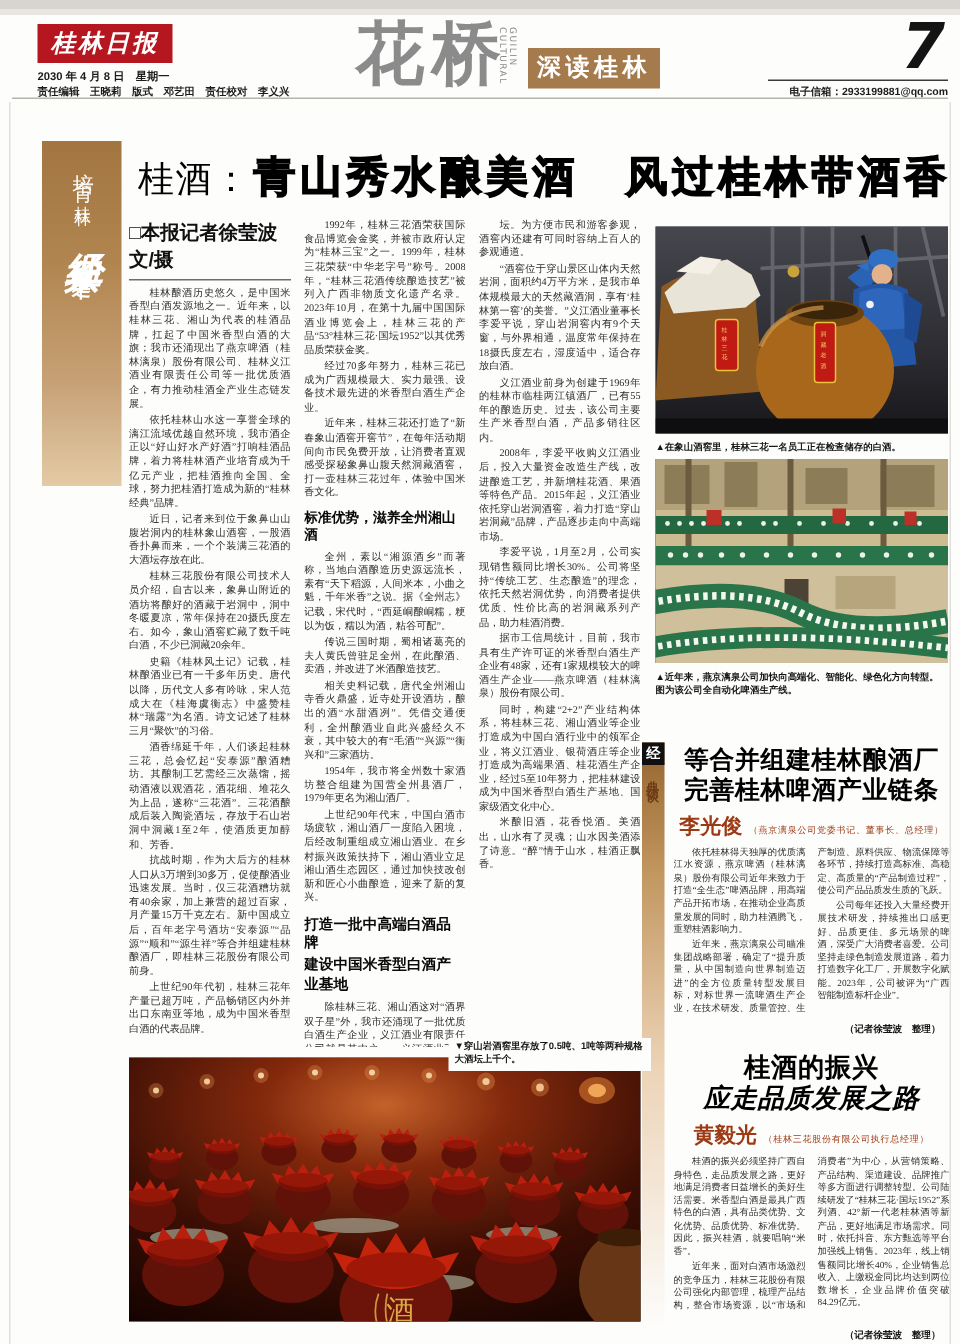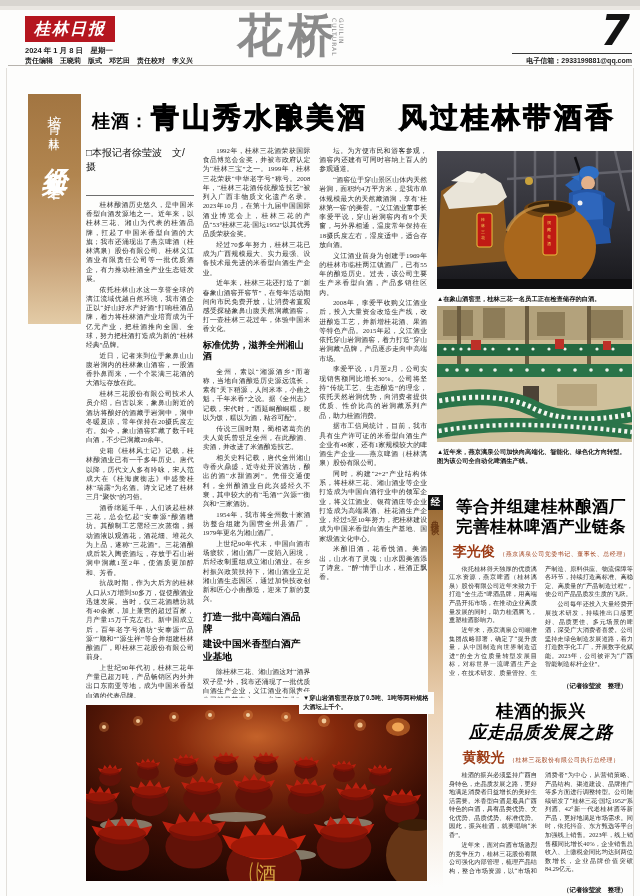--- a/index.html
+++ b/index.html
@@ -35,29 +35,29 @@
     background:linear-gradient(180deg,#a27541,#b1854f 35%,#c7a176 70%,#e3cba6);
     display:flex;justify-content:center;}
   .series-inner{writing-mode:vertical-rl;text-orientation:upright;color:#fff;margin-top:10px;}
   .series-top{font-size:14px;font-family:"Liberation Serif",serif;letter-spacing:4px;}
   .series-mid{font-size:11px;font-family:"Liberation Serif",serif;letter-spacing:1px;}
   .series-big{font-size:25px;font-weight:bold;font-style:italic;font-family:"Liberation Serif",serif;letter-spacing:1px;}
   .series-bot{font-size:12.5px;font-weight:bold;font-family:"Liberation Serif",serif;letter-spacing:2px;}
 
   
   .headline{left:92px;top:93px;width:545px;display:flex;align-items:baseline;white-space:nowrap;}
-  .hl-prefix{font-family:"Liberation Serif",serif;font-weight:bold;font-size:18px;color:#000;letter-spacing:1px;}
+  .hl-prefix{font-family:"Liberation Serif",serif;font-weight:normal;font-size:24px;color:#000;letter-spacing:1px;}
   .hl-main{font-family:"DejaVu Sans",sans-serif;font-weight:900;font-size:28px;color:#000;
     letter-spacing:3px;-webkit-text-stroke:0.9px #000;margin-left:2px;}
 
   
   .cols{left:86px;top:140px;width:341px;height:552px;display:flex;gap:9px;}
   .col{width:108px;overflow:hidden;}
-  .byline{font-size:10px;font-weight:normal;color:#111;border-bottom:1px solid #6e6e6e;
-    padding-bottom:21px;margin-bottom:4px;}
+  .byline{font-size:13px;font-weight:bold;color:#111;border-bottom:1px solid #6e6e6e;
+    padding-bottom:4px;margin-bottom:4px;}
   .para{font-family:"Liberation Serif",serif;font-size:6.8px;line-height:1.36;color:#2d2d2d;
     text-align:justify;text-indent:2em;margin:0 0 1.5px;}
   .subhead{font-size:9.2px;font-weight:bold;color:#090909;margin:6px 0 4px;line-height:1.25;}
   .subhead2{font-size:9.8px;font-weight:bold;color:#090909;margin:7px 0 4px;line-height:1.3;}
 
   
   .photo{background:#222;}
   .photo1{left:437px;top:145px;width:195px;height:138px;}
   .photo2{left:437px;top:300px;width:195px;height:136px;}
   .cap{left:437px;width:195px;font-size:6.3px;font-weight:bold;color:#161616;line-height:1.5;}
@@ -94,24 +94,25 @@
 </head>
 <body>
 
 <div class="page">
   <div class="abs edge-top"></div>
   <div class="abs edge-bottom"></div>
   <div class="abs edge-left"></div>
   <div class="abs edge-right"></div>
 
   <div class="abs masthead">桂林日报</div>
-  <div class="abs dateline">2024 年 1 月 8 日　星期一</div>
+  <div class="abs dateline">2030 年 4 月 8 日　星期一</div>
   <div class="abs staffline">责任编辑　王晓莉　版式　邓艺田　责任校对　李义兴</div>
   <div class="abs huaqiao">花桥</div>
   <div class="abs gc-vert">GUILIN CULTURAL</div>
+  <div class="abs badge">深读桂林</div>
   <div class="abs pagenum">7</div>
   <div class="abs email">电子信箱：2933199881@qq.com</div>
   <div class="abs header-rule"></div>
 
   <div class="abs series">
     <div class="series-inner">
       <span class="series-top">培育</span>
       <span class="series-mid">桂林</span>
       <span class="series-big">经典</span>
       <span class="series-bot">系列报道之十</span>

